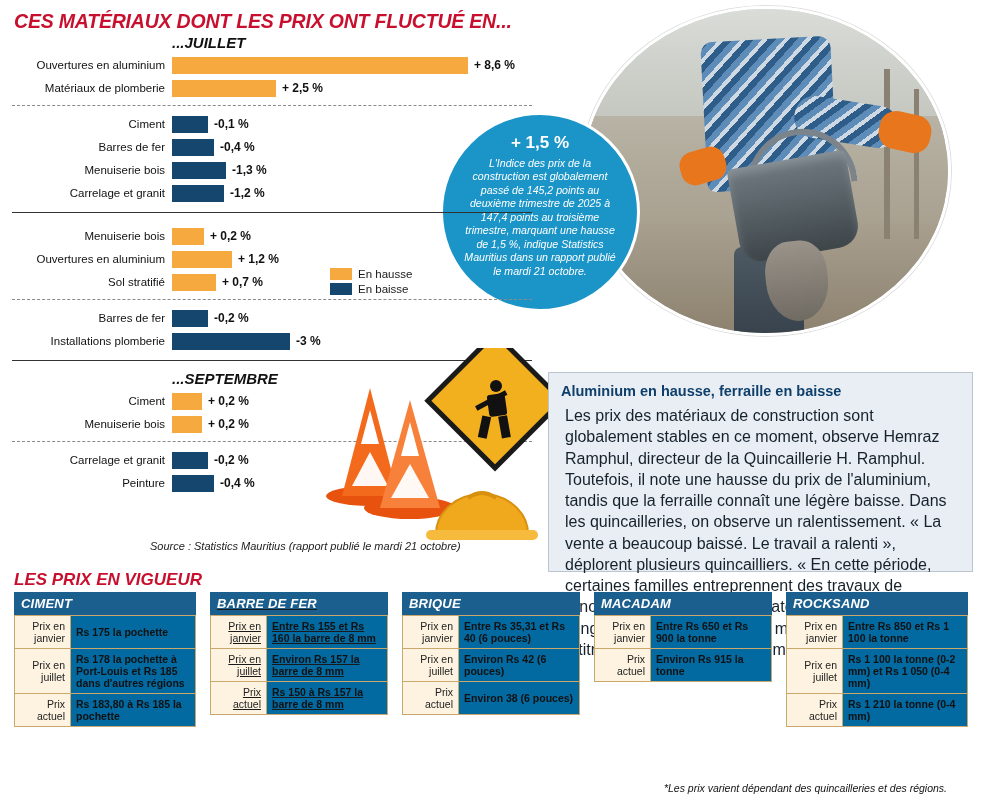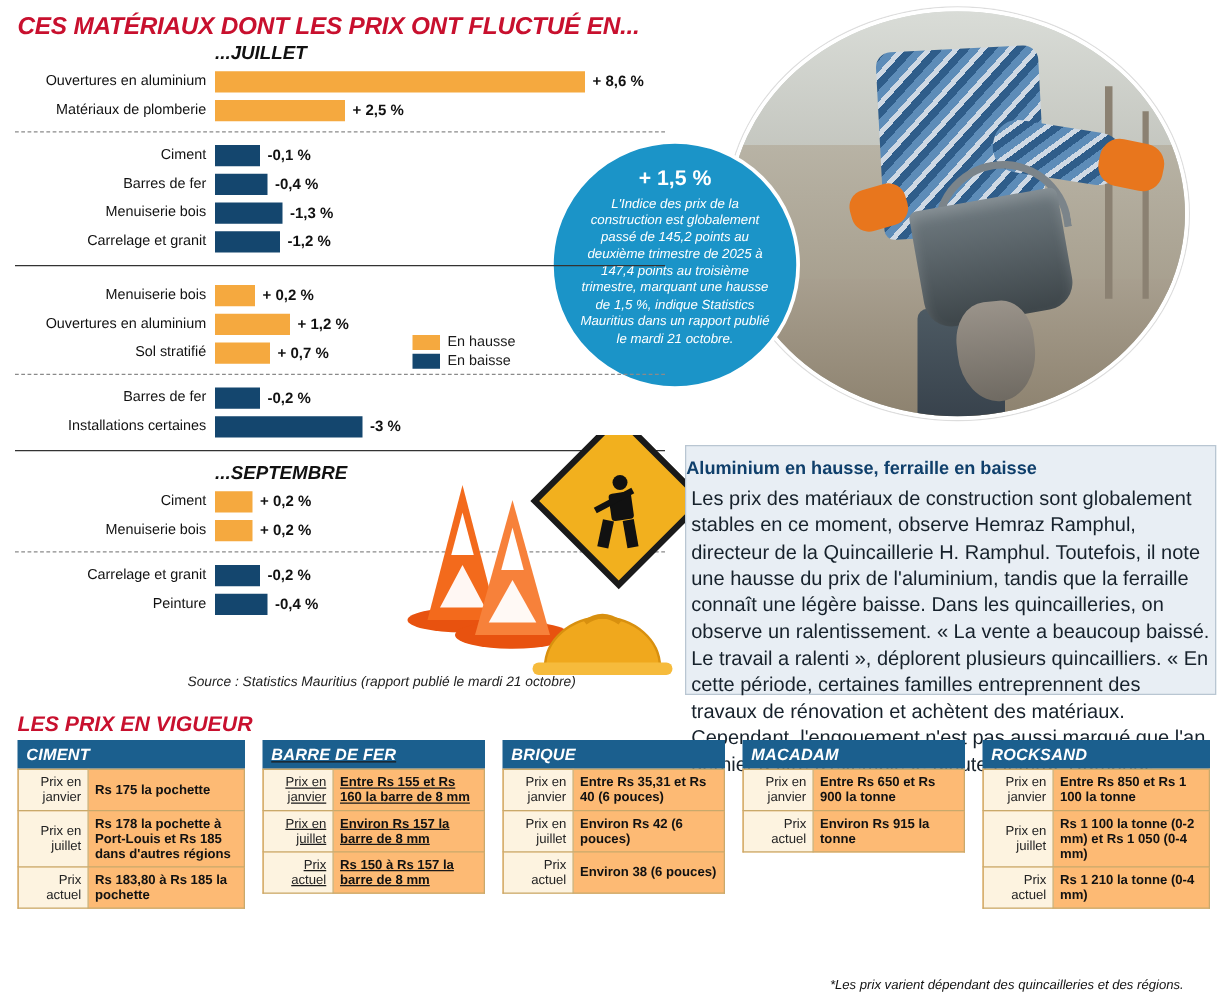--- a/index.html
+++ b/index.html
@@ -115,38 +115,38 @@
     padding:18px 18px; border:3px solid #fff;
   }
   .callout .big { font-size:17px; font-weight:bold; margin-bottom:4px; }
   .callout .txt { font-size:10.6px; line-height:1.27;font-style:italic; }
 
   
   .illus { position:absolute; left:318px; top:348px; width:230px; height:195px; }
 
   
   .textbox {
-    position:absolute; left:548px; top:356px; width:425px; height:200px;
-    background:#e8eef4; border:1px solid #b9c6d2; padding:10px 0;
+    position:absolute; left:548px; top:372px; width:425px; height:200px;
+    background:#e8eef4; border:1px solid #b9c6d2; padding:10px 12px;
   }
   .textbox h3 { margin:0 0 6px 0; font-size:14.5px; color:#0f3f6b; }
   .textbox p { margin:4px; font-size:16px; line-height:1.33; color:#16212b; }
 
   
   .bottom-title {
     position:absolute; left:14px; top:570px;
     font-size:17px; font-weight:bold; color:#c8102e; font-style:italic;
   }
   .tables { position:absolute; left:14px; top:592px; width:960px; }
   .tbl { position:absolute; top:0; }
   .tbl .hdr {
     background:#1b5f8e; color:#fff; font-size:13px; font-weight:bold;
     padding:4px 7px; font-style:italic; letter-spacing:.2px;
   }
-  .tbl table { border-collapse:collapse; width:100%; background:#fdba74; }
+  .tbl table { border-collapse:collapse; width:100%; background:#0369a1; }
   .tbl td {
     border:1px solid #c9a96b; font-size:10.5px; padding:4px 5px; vertical-align:middle;
   }
   .tbl td.k { width:56px; text-align:right; color:#222; background:#fdf3e0; }
   .tbl td.v { font-weight:bold; color:#111; }
   .footnote {
     position:absolute; right:14px; top:782px; font-size:10.5px; font-style:italic; color:#111;
   }
 </style>
 </head>
@@ -257,21 +257,21 @@
     <div class="divider"></div>
 
     <div class="bar-row">
       <div class="bar-label">Barres de fer</div>
       <div class="bar-track">
           <div class="bar bar-down" style="width:36px;"></div>
       <div class="bar-val">-0,2 %</div>
         </div>
     </div>
     <div class="bar-row">
-      <div class="bar-label">Installations certaines</div>
+      <div class="bar-label">Installations plomberie</div>
       <div class="bar-track">
           <div class="bar bar-down" style="width:118px;"></div>
       <div class="bar-val">-3 %</div>
         </div>
     </div>
 
     <div class="hr-solid"></div>
 
     <div class="month-head" style="margin-left:172px;">...SEPTEMBRE</div>
     <div style="height:4px;"></div>

